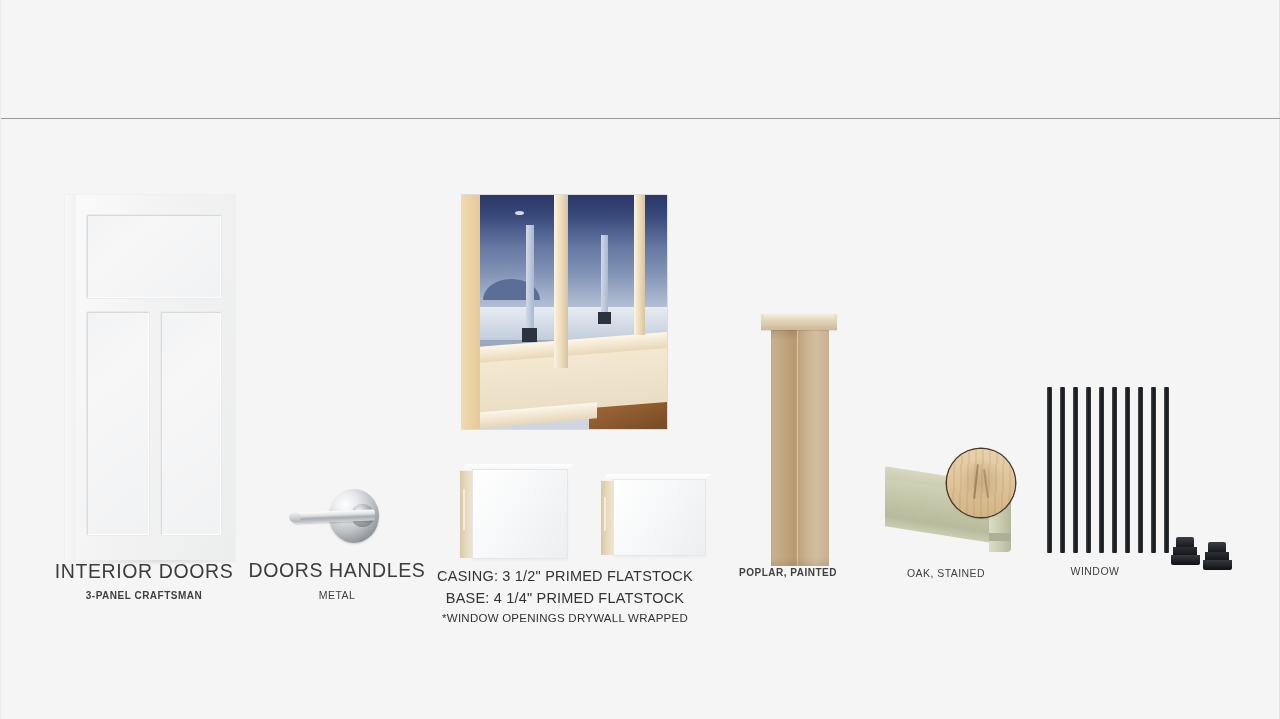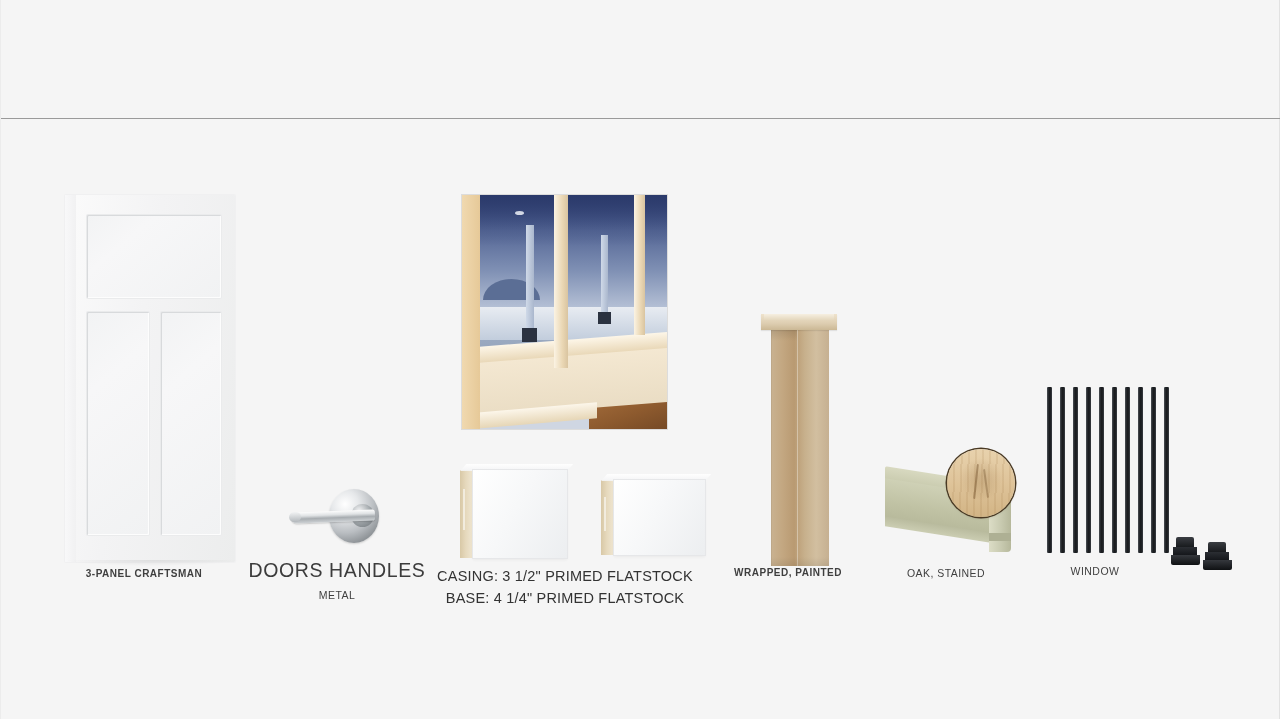--- a/index.html
+++ b/index.html
@@ -362,20 +362,21 @@
       <div class="door-wrap">
         <div class="door">
           <div class="door-stile-l"></div>
           <div class="panel panel-top"></div>
           <div class="panel panel-bl"></div>
           <div class="panel panel-br"></div>
         </div>
         <div class="door-shadow"></div>
       </div>
       <div class="captions" style="left:32px; top:441px; width:222px;">
+        <div class="cap-main">INTERIOR DOORS</div>
         <div class="cap-sub bold">3-PANEL CRAFTSMAN</div>
       </div>
     </div>
 
     <div class="item">
       <div class="handle-wrap">
         <div class="rosette"></div>
         <div class="rosette-inner"></div>
         <div class="rosette-core"></div>
         <div class="lever"></div>
@@ -420,36 +421,37 @@
         <div class="board-pc board-2">
           <div class="board-edge"></div>
           <div class="board-top"></div>
           <div class="board-face"></div>
         </div>
       </div>
 
       <div class="captions cap-lines" style="left:418px; top:447px; width:292px;">
         <div class="cap-line">CASING: 3 1/2" PRIMED FLATSTOCK</div>
         <div class="cap-line">BASE: 4 1/4" PRIMED FLATSTOCK</div>
+        <div class="cap-line small">*WINDOW OPENINGS DRYWALL WRAPPED</div>
       </div>
     </div>
 
     <div class="item">
       <div class="newel">
         <div class="newel-body"></div>
         <div class="newel-ridge"></div>
         <div class="newel-ridge2"></div>
         <div class="newel-miter"></div>
         <div class="newel-bottom"></div>
         <div class="newel-cap">
           <div class="newel-cap-top"></div>
         </div>
       </div>
       <div class="captions" style="left:696px; top:440px; width:182px;">
-        <div class="cap-sub bold">WRAPPED, PAINTED</div>
+        <div class="cap-sub bold">POPLAR, PAINTED</div>
       </div>
     </div>
 
     <div class="item">
       <div class="handrail">
         <div class="hr-top"></div>
         <div class="hr-face"></div>
         <div class="hr-lip"></div>
         <div class="hr-right-top"></div>
         <div class="hr-right"></div>

